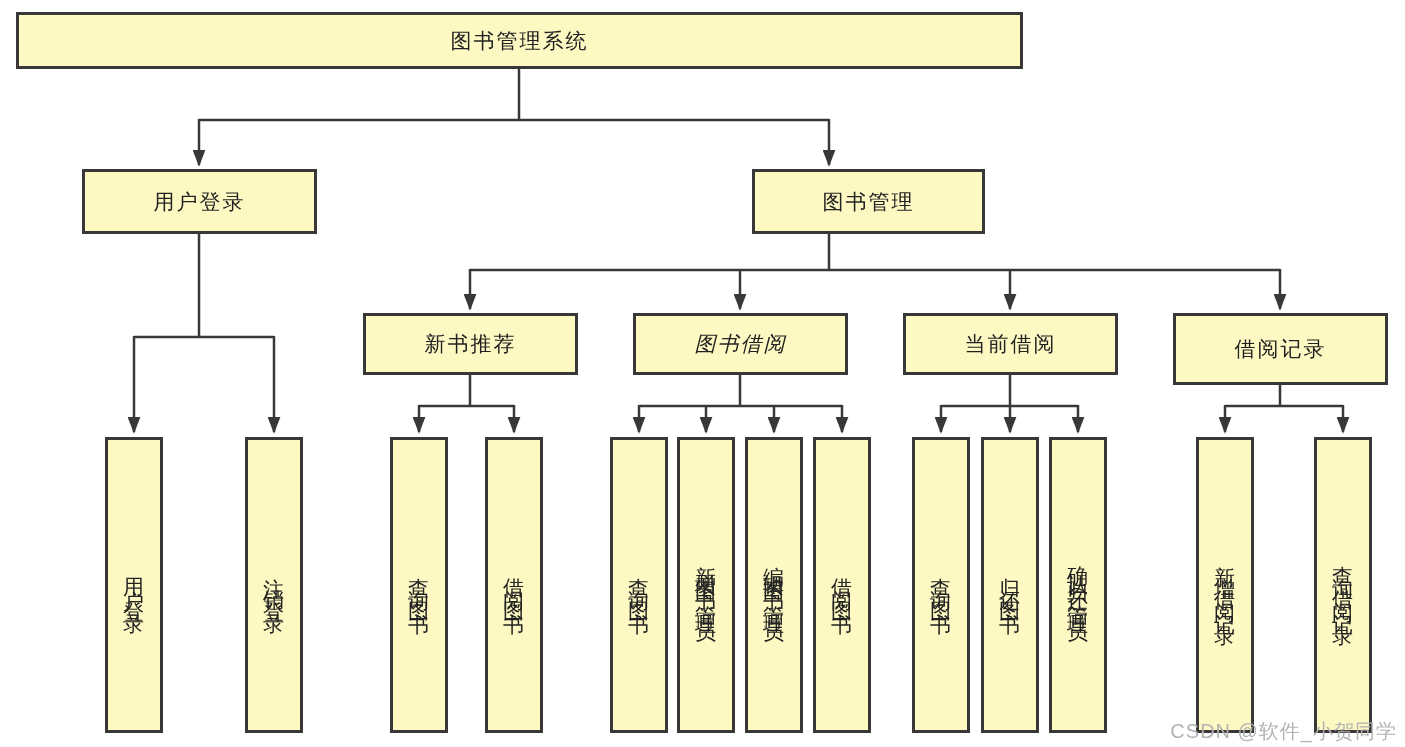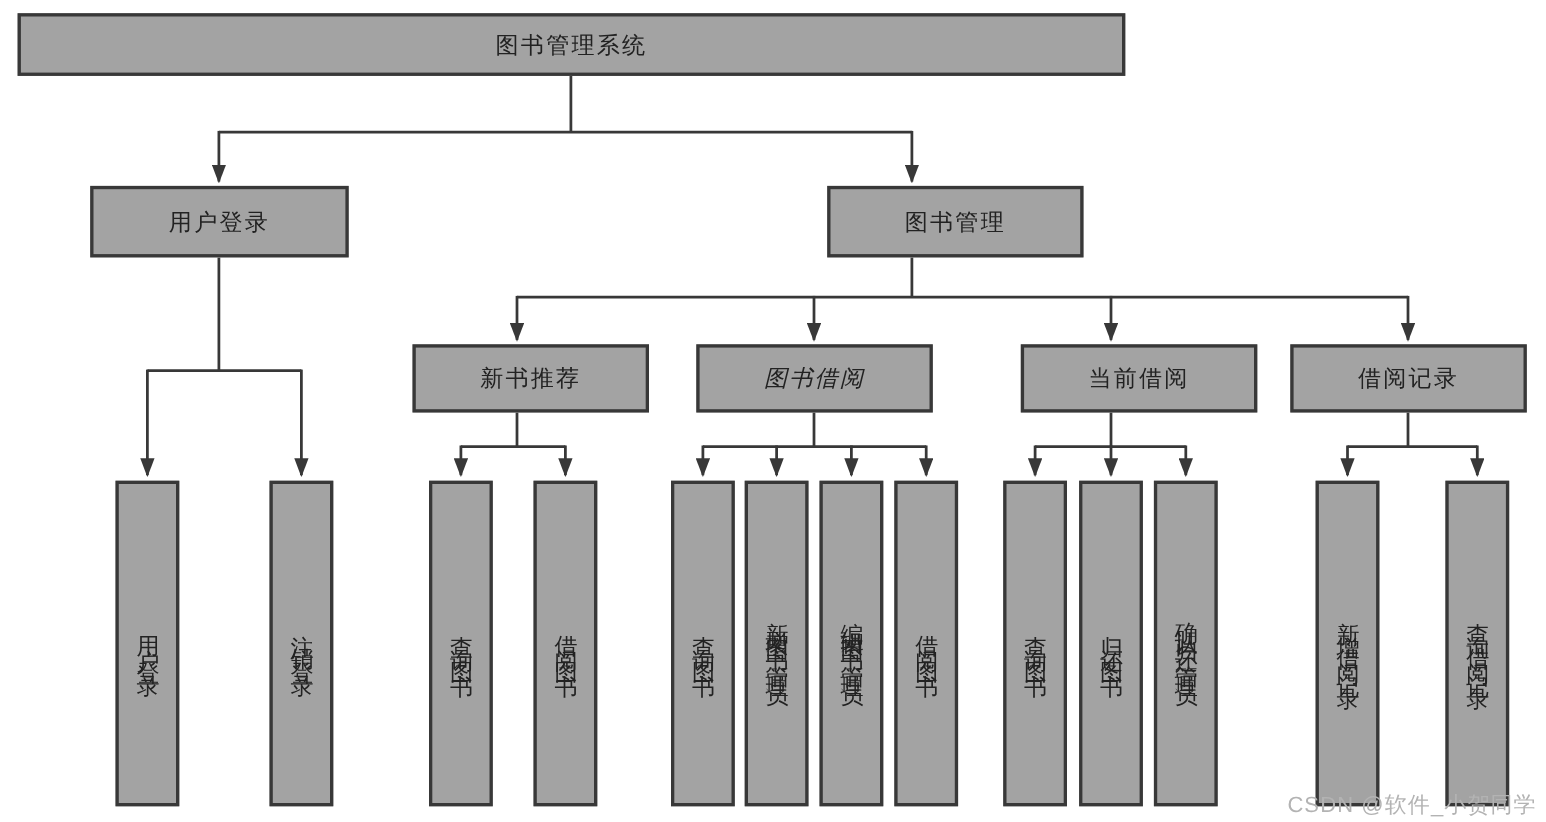--- a/index.html
+++ b/index.html
@@ -11,21 +11,21 @@
     overflow: hidden;
   }
   .connectors {
     position: absolute; left: 0; top: 0;
     width: 1405px; height: 747px;
     z-index: 1;
   }
   .box {
     position: absolute;
     box-sizing: border-box;
-    background: #a3a3a3;
+    background: #fef9c3;
     border: 3px solid #383838;
     display: flex;
     align-items: center;
     justify-content: center;
     color: #222222;
     z-index: 2;
   }
   .h-box .label {
     font-size: 21px;
     letter-spacing: 2px;
@@ -101,30 +101,30 @@
   <span class="label">图书管理系统</span>
 </div>
 
 <div class="box h-box" style="left:82px; top:169px; width:235px; height:65px;">
   <span class="label">用户登录</span>
 </div>
 <div class="box h-box" style="left:752px; top:169px; width:233px; height:65px;">
   <span class="label">图书管理</span>
 </div>
 
-<div class="box h-box" style="left:363px; top:313px; width:215px; height:62px;margin-left:12px;">
+<div class="box h-box" style="left:363px; top:313px; width:215px; height:62px;">
   <span class="label">新书推荐</span>
 </div>
 <div class="box h-box" style="left:633px; top:313px; width:215px; height:62px;font-style:italic;">
   <span class="label">图书借阅</span>
 </div>
-<div class="box h-box" style="left:928px; top:313px; width:215px; height:62px;">
+<div class="box h-box" style="left:903px; top:313px; width:215px; height:62px;">
   <span class="label">当前借阅</span>
 </div>
-<div class="box h-box" style="left:1173px; top:313px; width:215px; height:62px;">
+<div class="box h-box" style="left:1173px; top:313px; width:215px; height:72px;">
   <span class="label">借阅记录</span>
 </div>
 
 <div class="box v-box" style="left:105px;">
   <span class="label">用户登录</span>
 </div>
 <div class="box v-box" style="left:245px;">
   <span class="label">注销登录</span>
 </div>
 

